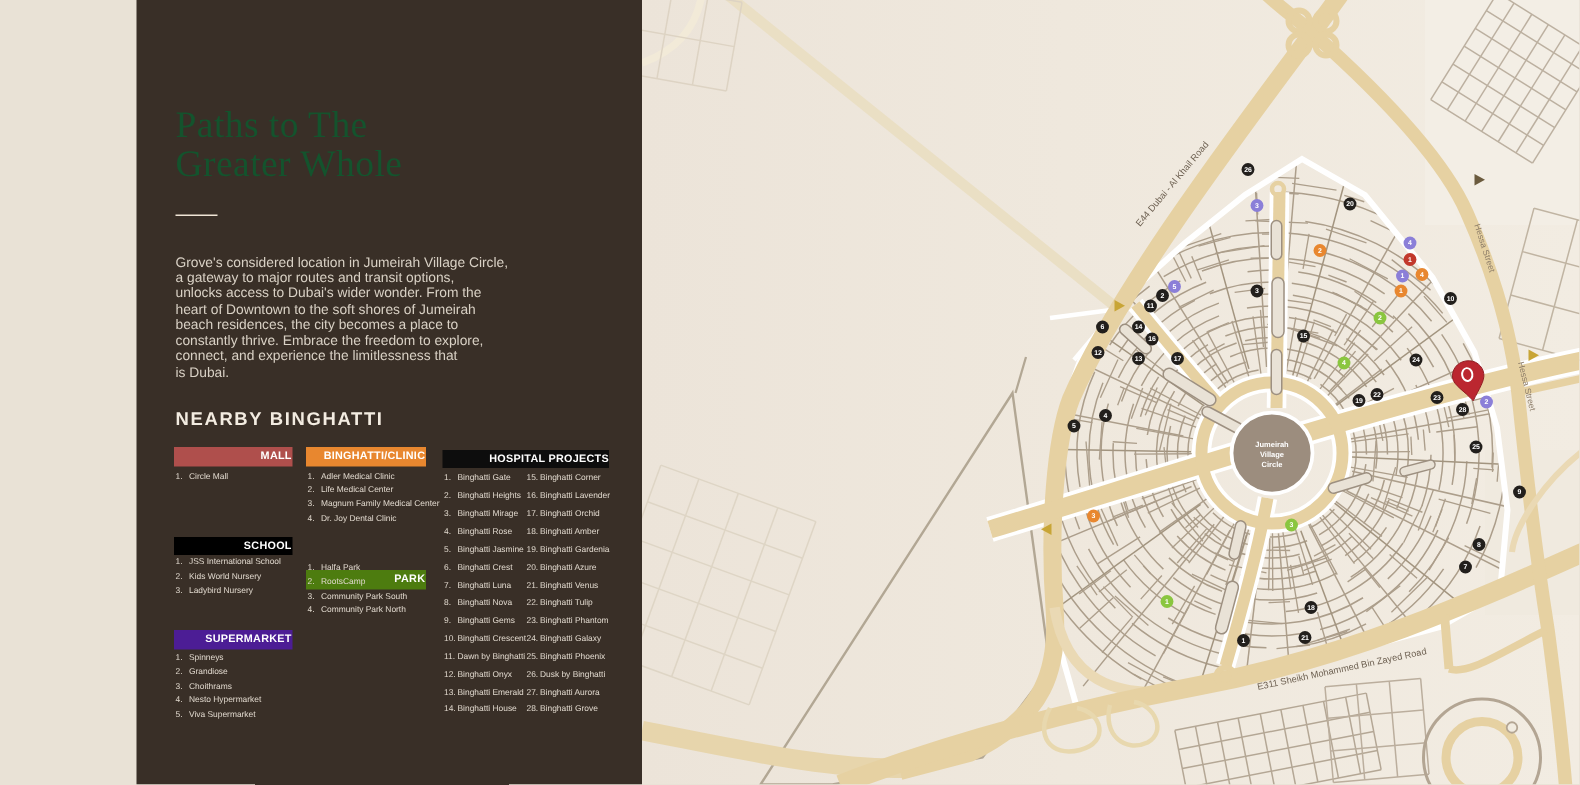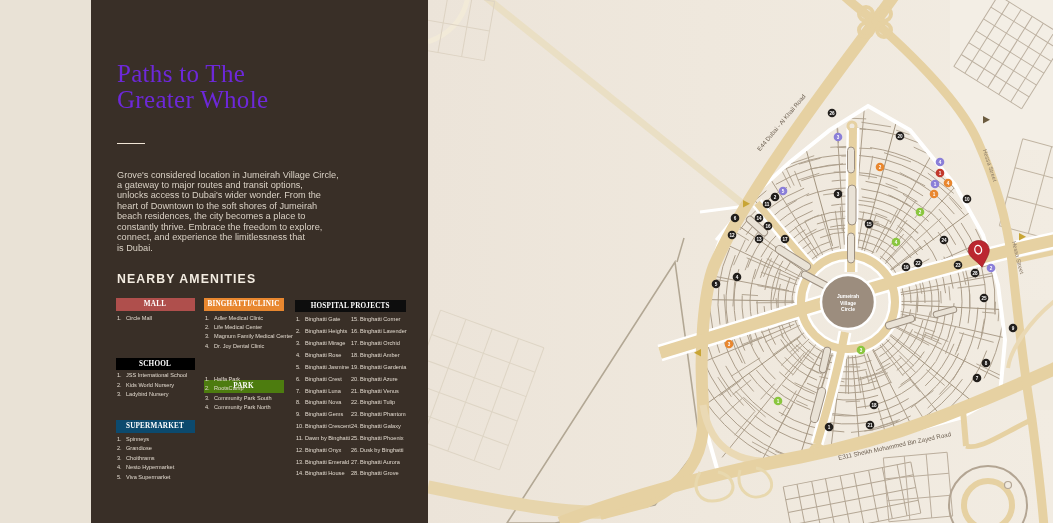--- a/index.html
+++ b/index.html
@@ -1,45 +1,45 @@
 <!DOCTYPE html>
 <html><head><meta charset="utf-8">
 <style>
 * { margin:0; padding:0; box-sizing:border-box; }
 body { width:1053px; height:523px; background:#e9e2d6; font-family:"Liberation Sans",sans-serif; position:relative; overflow:hidden; }
 .panel { position:absolute; left:91px; top:0; width:337px; height:523px; background:#392f27; }
 .map { position:absolute; left:428px; top:0; width:625px; height:523px; }
-.title { position:absolute; left:117px; top:61px; font-family:"Liberation Serif",serif; font-size:25px; line-height:25.8px; letter-spacing:0.3px; color:#6d28d9; }
+.title { position:absolute; left:117px; top:71px; font-family:"Liberation Serif",serif; font-size:25px; line-height:25.8px; letter-spacing:0.3px; color:#14532d; }
 .rule { position:absolute; left:117px; top:142.5px; width:28px; height:1.8px; background:#f0e5d6; }
 .para { position:absolute; left:117px; top:169.5px; font-size:9.2px; line-height:10.45px; color:#d9d1c5; }
 .amen { position:absolute; left:117px; top:272px; font-size:12.3px; font-weight:bold; letter-spacing:1.1px; color:#f3ece1; }
-.hdr { position:absolute; height:12.5px; color:#fff; font-size:7.2px; font-weight:bold; text-align:center; line-height:12.8px; letter-spacing:0.2px;font-family:Liberation Serif, serif; }
+.hdr { position:absolute; height:12.5px; color:#fff; font-size:7.2px; font-weight:bold; text-align:right; line-height:12.8px; letter-spacing:0.2px; }
 .it { position:absolute; font-size:5.6px; color:#e0d8cd; white-space:nowrap; }
 .it .n { display:inline-block; width:9px; }
 </style></head>
 <body>
 <div class="panel"></div>
 <div class="title">Paths to The<br>Greater Whole</div>
 <div class="rule"></div>
 <div class="para">Grove's considered location in Jumeirah Village Circle,<br>
 a gateway to major routes and transit options,<br>
 unlocks access to Dubai's wider wonder. From the<br>
 heart of Downtown to the soft shores of Jumeirah<br>
 beach residences, the city becomes a place to<br>
 constantly thrive. Embrace the freedom to explore,<br>
 connect, and experience the limitlessness that<br>
 is Dubai.</div>
-<div class="amen">NEARBY AMENITIES</div>
+<div class="amen">NEARBY BINGHATTI</div>
 
 <div class="hdr" style="left:115.5px;top:298px;width:79px;background:#af4f4c">MALL</div>
 <div class="hdr" style="left:203.5px;top:298px;width:80px;background:#e8872f">BINGHATTI/CLINIC</div>
 <div class="hdr bp" style="left:294.5px;top:299.5px;width:111.5px;background:#0d0d0d">HOSPITAL PROJECTS</div>
 <div class="hdr" style="left:115.5px;top:357.5px;width:79px;background:#000000">SCHOOL</div>
 <div class="hdr" style="left:203.5px;top:380px;width:80px;background:#4d7c0f">PARK</div>
-<div class="hdr" style="left:115.5px;top:420px;width:79px;background:#0c4a6e">SUPERMARKET</div>
+<div class="hdr" style="left:115.5px;top:420px;width:79px;background:#4c1d95">SUPERMARKET</div>
 
 <div class="it" style="left:117px;top:315.4px"><span class="n">1.</span>Circle Mall</div>
 <div class="it" style="left:117px;top:372.2px"><span class="n">1.</span>JSS International School</div>
 <div class="it" style="left:117px;top:381.8px"><span class="n">2.</span>Kids World Nursery</div>
 <div class="it" style="left:117px;top:391.4px"><span class="n">3.</span>Ladybird Nursery</div>
 <div class="it" style="left:117px;top:436.0px"><span class="n">1.</span>Spinneys</div>
 <div class="it" style="left:117px;top:445.4px"><span class="n">2.</span>Grandiose</div>
 <div class="it" style="left:117px;top:454.8px"><span class="n">3.</span>Choithrams</div>
 <div class="it" style="left:117px;top:464.2px"><span class="n">4.</span>Nesto Hypermarket</div>
 <div class="it" style="left:117px;top:473.6px"><span class="n">5.</span>Viva Supermarket</div>

